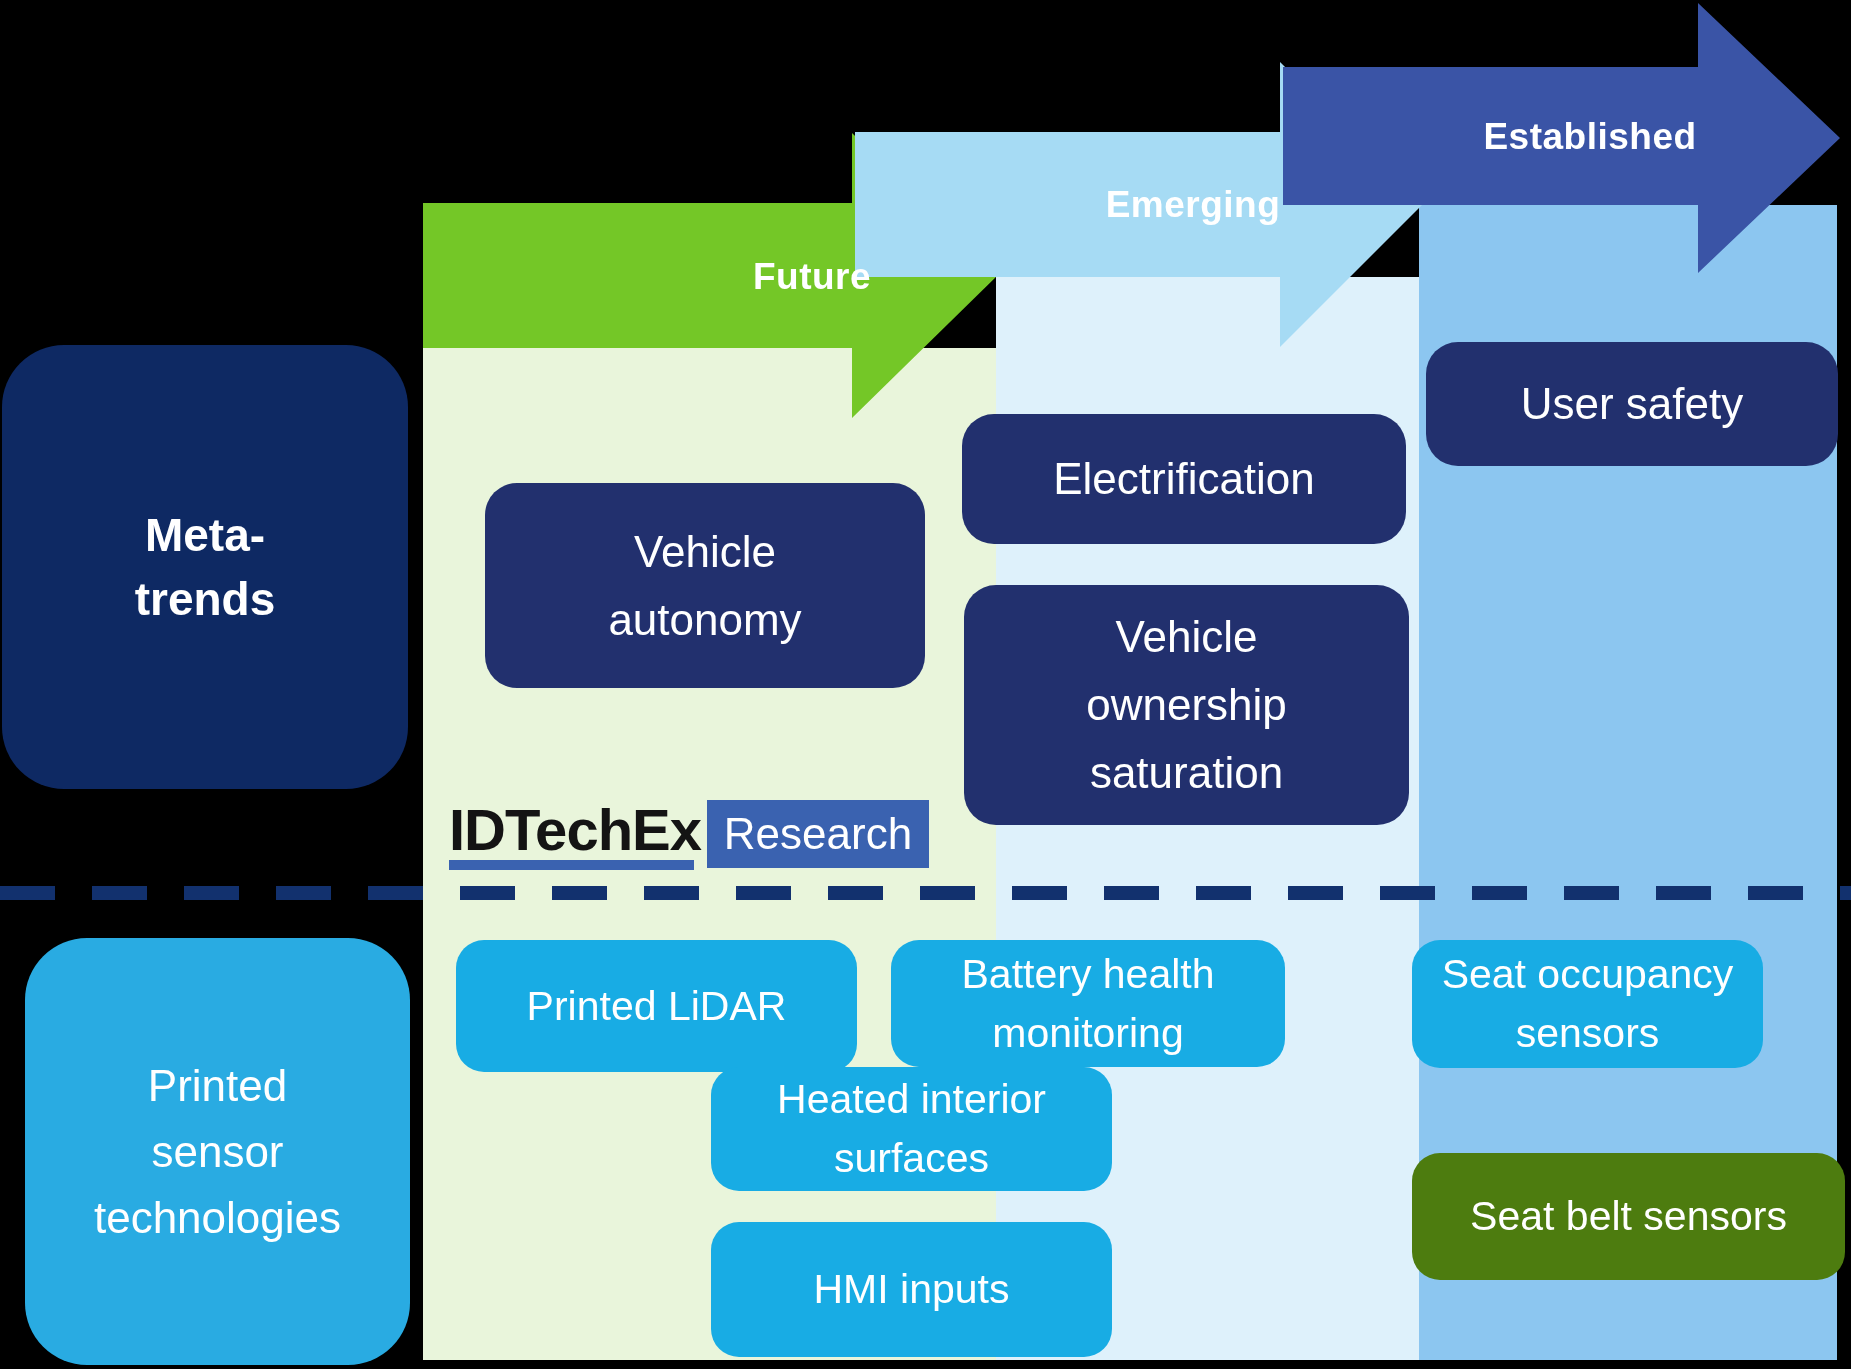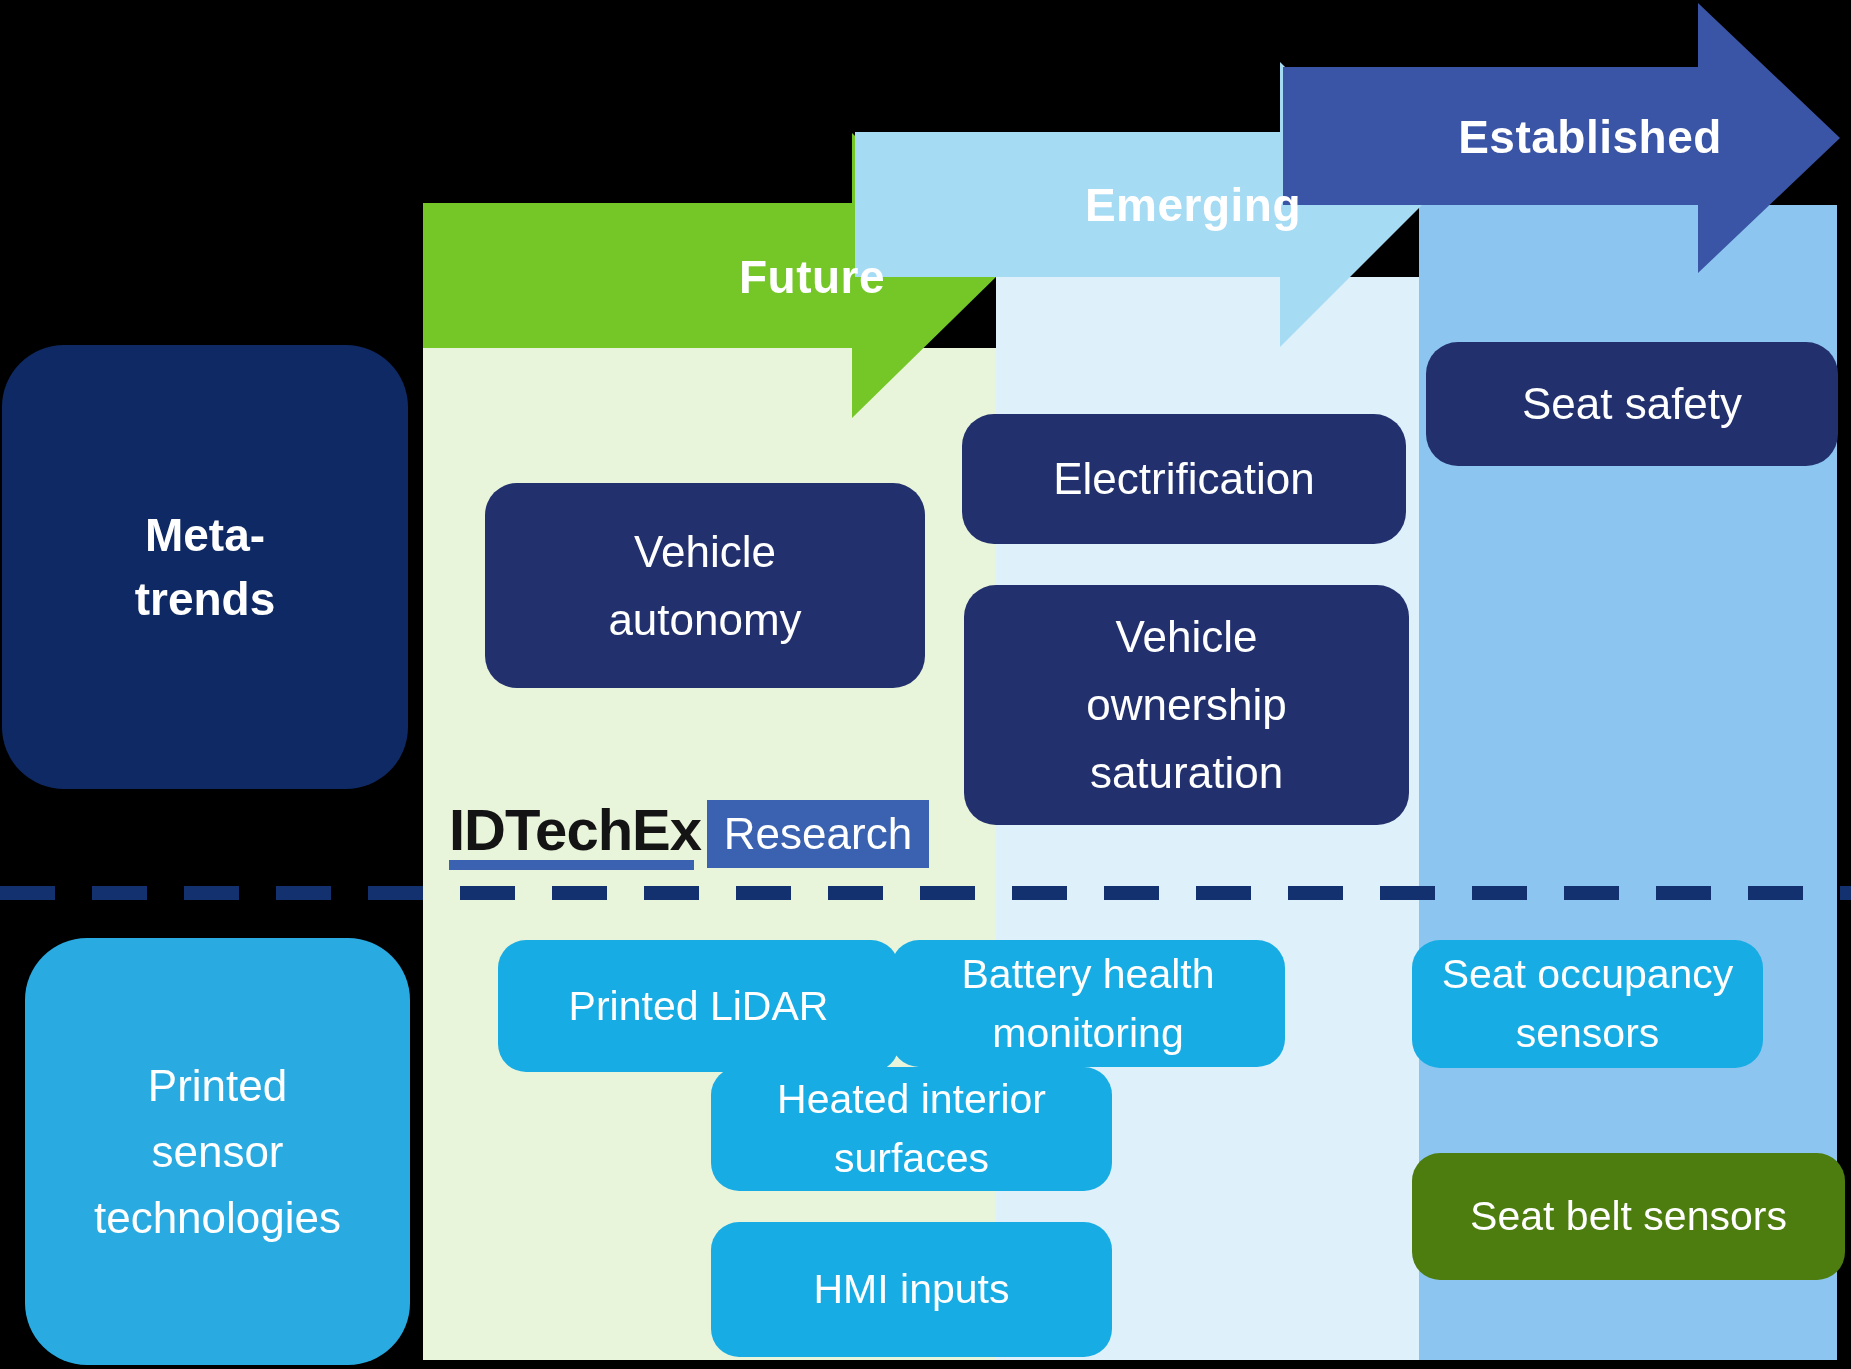--- a/index.html
+++ b/index.html
@@ -4,21 +4,21 @@
 <style>
   html,body{margin:0;padding:0;background:#000;}
   #stage{
     position:relative;width:1851px;height:1369px;background:#000;overflow:hidden;
     font-family:"Liberation Sans","DejaVu Sans",sans-serif;
   }
   .col{position:absolute;}
   .arrow{position:absolute;}
   .arrow-label{
     position:absolute;transform:translate(-50%,-50%);
-    font-weight:bold;font-size:46px;color:#fff;white-space:nowrap;letter-spacing:.5px;
+    font-weight:bold;font-size:37px;color:#fff;white-space:nowrap;letter-spacing:.5px;
   }
   .box{
     position:absolute;display:flex;align-items:center;justify-content:center;
     text-align:center;color:#fff;white-space:pre-line;
   }
   .meta-box{border-radius:62px;font-weight:bold;font-size:46px;line-height:64px;}
   .trend-box{border-radius:32px;font-size:44px;line-height:68px;}
   .tech-box{border-radius:28px;font-size:41px;line-height:59px;}
   .big-tech-box{border-radius:62px;font-size:44px;line-height:66px;}
   #divider{position:absolute;left:0;top:886px;width:1851px;height:14px;}
@@ -38,21 +38,21 @@
   #label-established{left:1590px;top:137px;}
   
   #meta-trends{left:2px;top:345px;width:406px;height:444px;}
   #printed-sensor-tech{left:25px;top:938px;width:385px;height:427px;}
   
   #vehicle-autonomy{left:485px;top:483px;width:440px;height:205px;}
   #electrification{left:962px;top:414px;width:444px;height:130px;}
   #vehicle-ownership{left:964px;top:585px;width:445px;height:240px;}
   #user-safety{left:1426px;top:342px;width:412px;height:124px;}
   
-  #printed-lidar{left:456px;top:940px;width:401px;height:132px;margin-left:42px;}
+  #printed-lidar{left:456px;top:940px;width:401px;height:132px;}
   #battery-health{left:891px;top:940px;width:394px;height:127px;}
   #heated-surfaces{left:711px;top:1067px;width:401px;height:124px;}
   #hmi-inputs{left:711px;top:1222px;width:401px;height:135px;}
   #seat-occupancy{left:1412px;top:940px;width:351px;height:128px;}
   #seat-belt{left:1412px;top:1153px;width:433px;height:127px;}
   
   #logo{position:absolute;left:449px;top:796px;height:110px;}
   #logo-brand{position:absolute;left:0;top:0;font-size:58px;font-weight:bold;letter-spacing:-1px;}
   #logo-underline{position:absolute;left:0;top:64px;width:245px;height:10px;}
   #logo-research{position:absolute;left:258px;top:4px;width:222px;height:68px;
@@ -79,21 +79,21 @@
   <div class="box big-tech-box" id="printed-sensor-tech" style="background-color: rgb(41, 171, 226);">Printed
 sensor
 technologies</div>
 
   <div class="box trend-box" id="vehicle-autonomy" style="background-color: rgb(34, 48, 110);">Vehicle
 autonomy</div>
   <div class="box trend-box" id="electrification" style="background-color: rgb(34, 48, 110);">Electrification</div>
   <div class="box trend-box" id="vehicle-ownership" style="background-color: rgb(34, 48, 110);">Vehicle
 ownership
 saturation</div>
-  <div class="box trend-box" id="user-safety" style="background-color: rgb(34, 48, 110);">Seat safety</div>
+  <div class="box trend-box" id="user-safety" style="background-color: rgb(34, 48, 110);">User safety</div>
 
   <div id="logo">
     <div id="logo-brand" style="color: rgb(20, 20, 20);">IDTechEx</div>
     <div id="logo-underline" style="background-color: rgb(58, 98, 176);"></div>
     <div id="logo-research" style="background-color: rgb(58, 98, 176);">Research</div>
   </div>
 
   <div id="divider" style="background: repeating-linear-gradient(90deg, rgb(18, 49, 110) 0px, rgb(18, 49, 110) 55px, transparent 55px, transparent 92px);"></div>
 
   <div class="box tech-box" id="printed-lidar" style="background-color: rgb(24, 172, 228);">Printed LiDAR</div>

